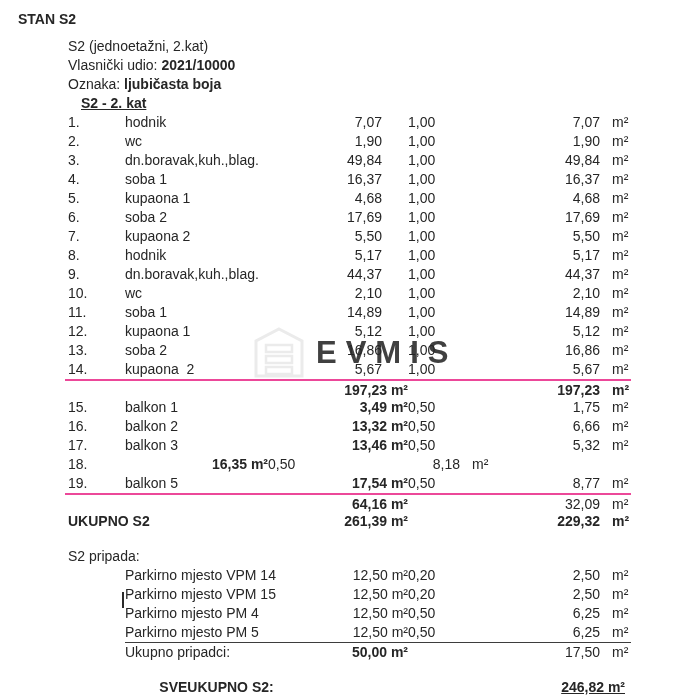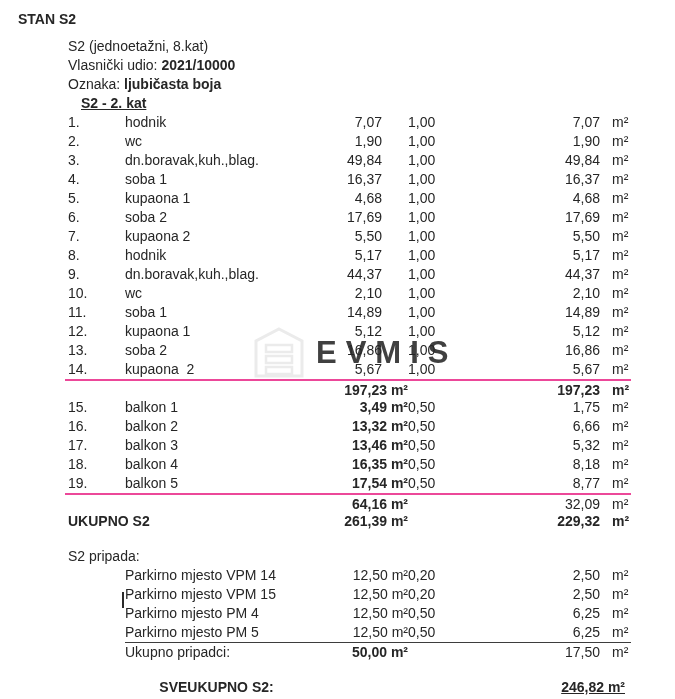--- a/index.html
+++ b/index.html
@@ -48,21 +48,21 @@
     <rect x="14" y="41" width="26" height="7" fill="none" stroke="#ebebeb" stroke-width="2.5"></rect>
   </svg>
   <span class="wm-text">EVMIS</span>
 </div>
 
 <div class="doc">
 
   <div class="h1 b">STAN S2</div>
 
   <div class="meta">
-    <div class="meta-line">S2 (jednoetažni, 8.kat)</div>
+    <div class="meta-line">S2 (jednoetažni, 2.kat)</div>
     <div class="meta-line"><span>Vlasnički udio: </span><span class="b">2021/10000</span></div>
     <div class="meta-line"><span>Oznaka: </span><span class="b">ljubičasta boja</span></div>
   </div>
 
   <div class="sec-title"><span class="b u">S2 - 2. kat</span></div>
 
   <div class="tbl">
 
     <div>
 
@@ -224,21 +224,20 @@
         <div class="row">
         <div class="c1">17.</div>
         <div class="c2">balkon 3</div>
         <div class="c34 b">13,46 m²</div>
         <div class="c5">0,50</div>
         <div class="c6">5,32</div>
         <div class="c7">m²</div>
       </div>
         <div class="row">
         <div class="c1">18.</div>
-        <div class="c2">balkon 4</div>
         <div class="c34 b">16,35 m²</div>
         <div class="c5">0,50</div>
         <div class="c6">8,18</div>
         <div class="c7">m²</div>
       </div>
         <div class="row">
         <div class="c1">19.</div>
         <div class="c2">balkon 5</div>
         <div class="c34 b">17,54 m²</div>
         <div class="c5">0,50</div>

